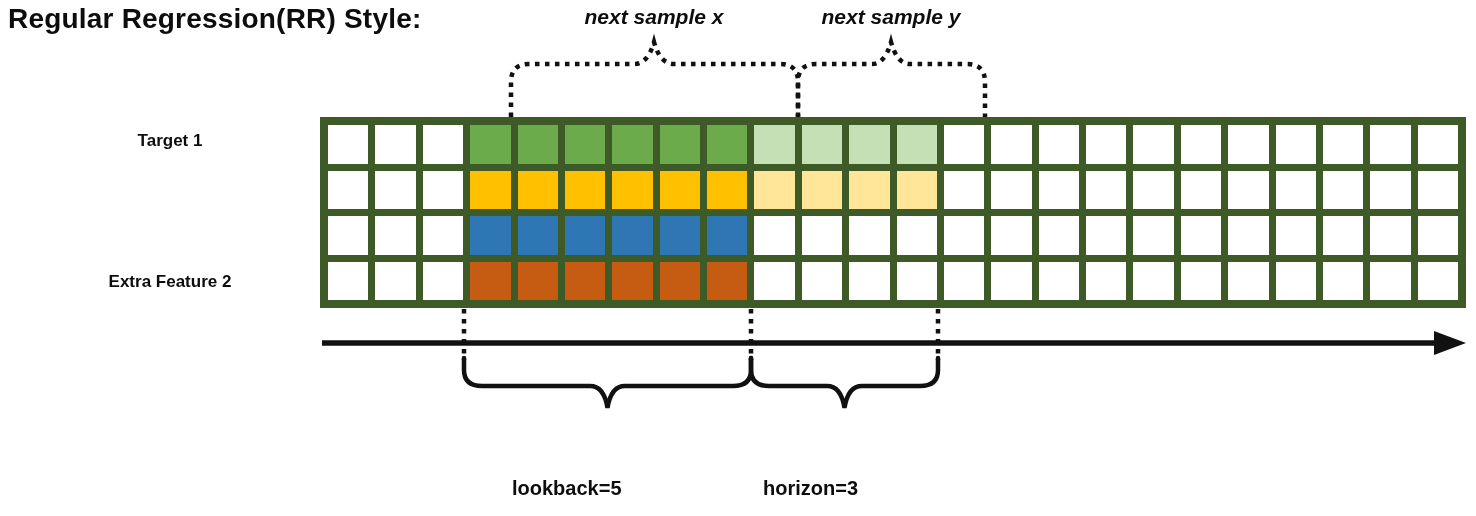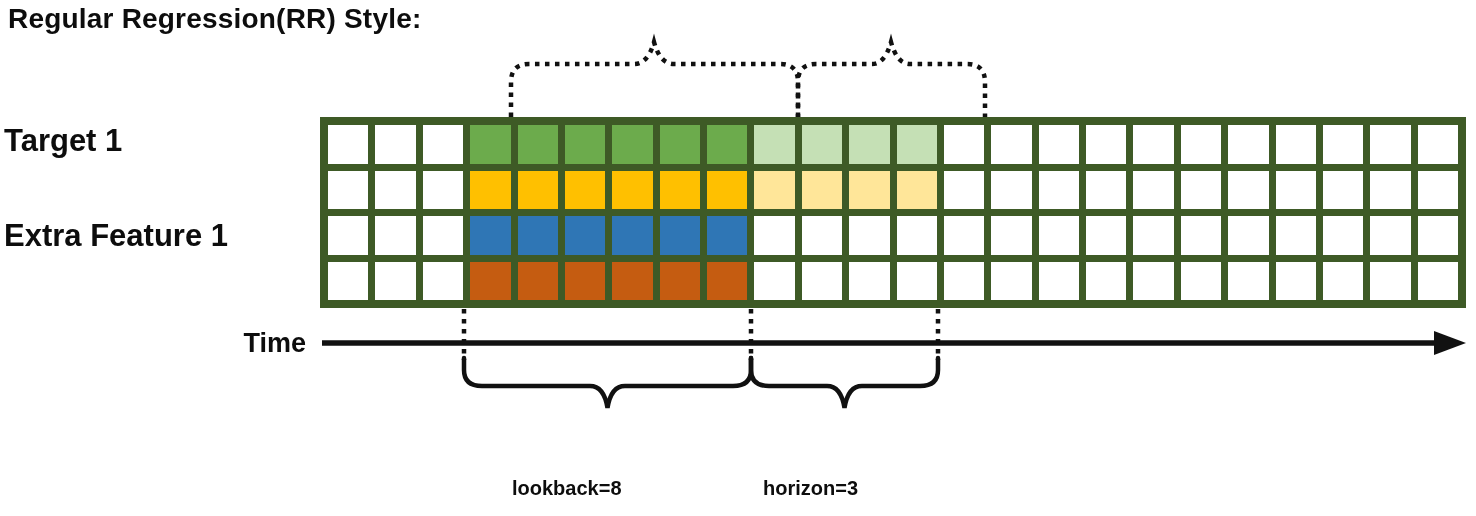--- a/index.html
+++ b/index.html
@@ -10,22 +10,22 @@
   .title{
     position:absolute; left:8px; top:3px; font-size:28px; font-weight:700; letter-spacing:.2px;
   }
   .next-label{
     position:absolute; top:5px; transform:translateX(-50%);
     font-size:21px; font-style:italic; font-weight:600; white-space:nowrap;
   }
   .next-label.x{ left:654px; }
   .next-label.y{ left:891px; }
   .row-label{
-    position:absolute; left:4px; width:308px; text-align:left;
-    font-size:31px; font-weight:700; line-height:28px; white-space:nowrap;
+    position:absolute; left:16px; width:308px; text-align:center;
+    font-size:17px; font-weight:700; line-height:28px; white-space:nowrap;
   }
   .time-label{
     position:absolute; left:0; top:328px; width:306px; text-align:right;
     font-size:27px; font-weight:700;
   }
   .grid{
     position:absolute; left:320px; top:117px; width:1146px; height:191px;
     box-sizing:border-box; padding:8px; display:grid;
     grid-template-columns:repeat(24,1fr); grid-template-rows:repeat(4,1fr);
     gap:7px;
@@ -38,25 +38,26 @@
   .ann.input{ left:512px; top:418px; }
   .ann.output{ left:763px; top:418px; }
 </style>
 </head>
 <body>
 
 <div class="canvas">
 
   <div class="title">Regular Regression(RR) Style:</div>
 
+  <div class="next-label x">next sample x</div>
+  <div class="next-label y">next sample y</div>
 
   <div class="row-label" style="top:127px;">Target 1</div>
-  <div class="row-label" style="top:222px;">Extra Feature 1</div>
+  <div class="row-label" style="top:268px;">Extra Feature 2</div>
 
-  <div class="time-label">Time</div>
 
   <div class="grid" style="background: rgb(62, 90, 38);">
       <div class="cell" style="background: rgb(255, 255, 255);"></div>
       <div class="cell" style="background: rgb(255, 255, 255);"></div>
       <div class="cell" style="background: rgb(255, 255, 255);"></div>
       <div class="cell" style="background: rgb(108, 171, 76);"></div>
       <div class="cell" style="background: rgb(108, 171, 76);"></div>
       <div class="cell" style="background: rgb(108, 171, 76);"></div>
       <div class="cell" style="background: rgb(108, 171, 76);"></div>
       <div class="cell" style="background: rgb(108, 171, 76);"></div>
@@ -162,20 +163,20 @@
 
     <line x1="322" y1="343" x2="1438" y2="343" stroke="#111111" stroke-width="5.5"></line>
     <polygon points="1434,331 1466,343 1434,355" fill="#111111"></polygon>
 
     <path d="M 464 358 L 464 370 Q 464 386 482 386 L 590 386 Q 604 386 607.5 408 Q 611 386 625 386 L 733 386 Q 751 386 751 370 L 751 358" fill="none" stroke="#111111" stroke-width="4.5" stroke-linecap="round"></path>
 
     <path d="M 751 358 L 751 370 Q 751 386 769 386 L 827 386 Q 841 386 844.5 408 Q 848 386 862 386 L 920 386 Q 938 386 938 370 L 938 358" fill="none" stroke="#111111" stroke-width="4.5" stroke-linecap="round"></path>
   </svg>
 
   <div class="ann input"><br>
-<span>lookback=8</span><br>
+<span>lookback=5</span><br>
 </div>
 
   <div class="ann output"><br>
 <span>horizon=3</span><br>
 </div>
 
 </div>
 
 </body></html>

